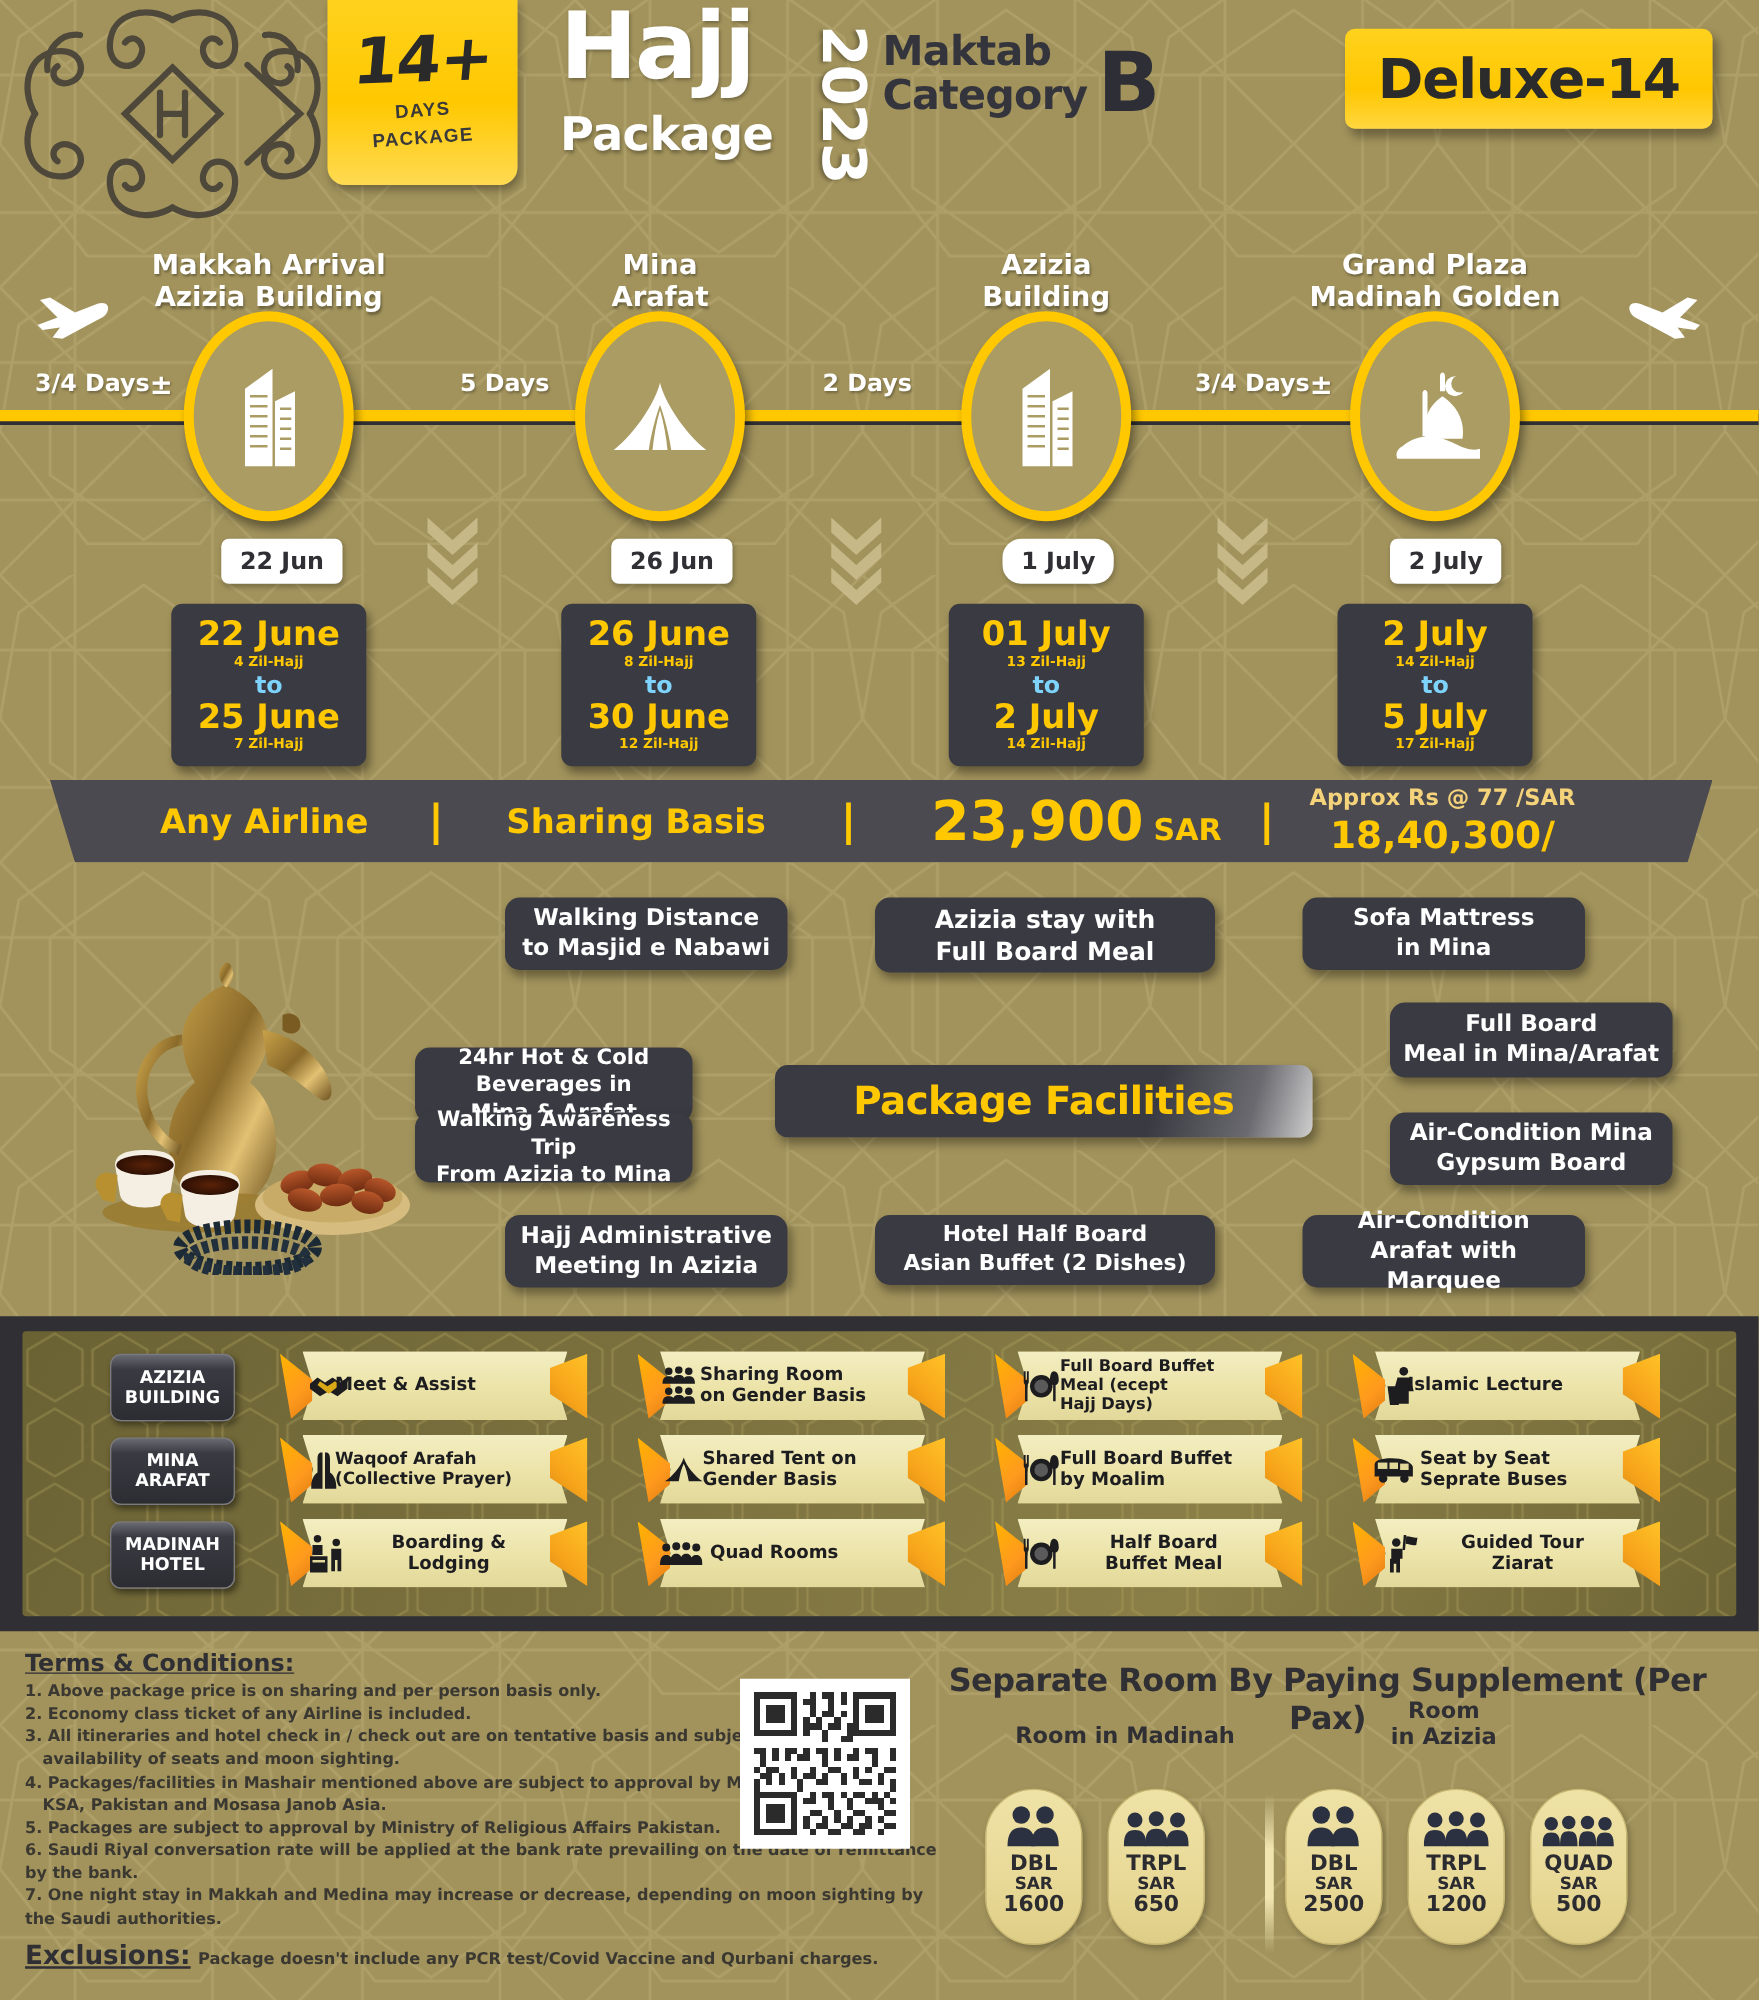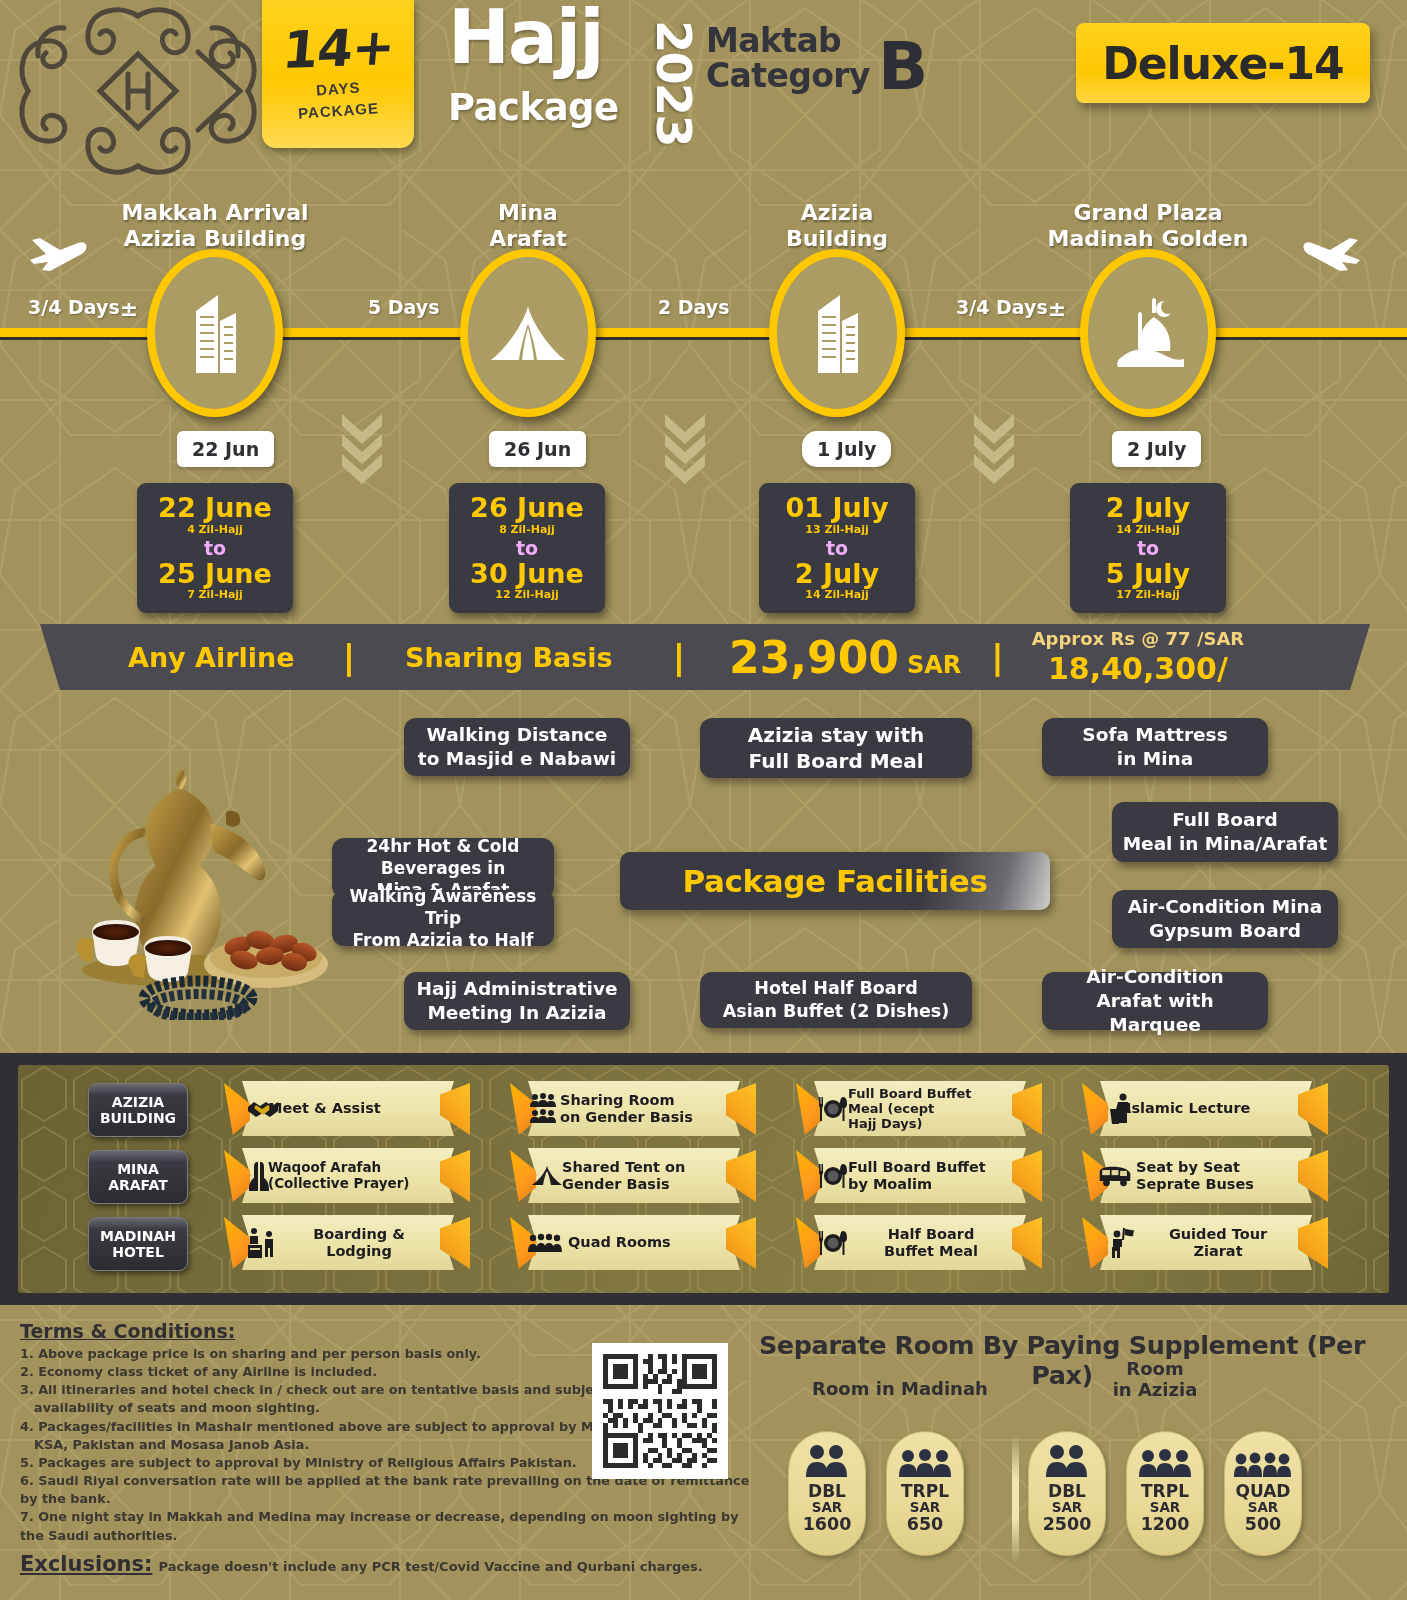--- a/index.html
+++ b/index.html
@@ -101,21 +101,21 @@
     position:absolute; background:#fff; border-radius:6px; padding:7px 15px;
     font-family:"DejaVu Sans",sans-serif; font-size:19px; font-weight:700; color:#2f2f34;
     box-shadow: 1px 2px 4px rgba(0,0,0,.25); white-space:nowrap;
   }
   .date-card {
     position:absolute; width:156px; background:#3a3a42; border-radius:9px;
     box-shadow: 3px 5px 7px rgba(0,0,0,.38); text-align:center; padding: 11px 4px 12px;
   }
   .dc-big { font-family:"DejaVu Sans",sans-serif; font-size:27px; font-weight:700; color:#FFC800; line-height:1.06; }
   .dc-sm { font-family:"DejaVu Sans",sans-serif; font-size:11px; font-weight:700; color:#FFC800; }
-  .dc-to { font-family:"DejaVu Sans",sans-serif; font-size:19px; font-weight:700; color:#f0abfc; margin:1px 0; }
+  .dc-to { font-family:"DejaVu Sans",sans-serif; font-size:19px; font-weight:700; color:#7dd3fc; margin:1px 0; }
 
   
   .price-bar {
     position:absolute; left:40px; top:624px; width:1330px; height:66px; background:#4a4a50;
     clip-path: polygon(0 0, 1330px 0, 1310px 66px, 20px 66px);
     display:flex; align-items:center;
   }
   .pb-item { font-family:"DejaVu Sans",sans-serif; font-weight:700; color:#FFC800; }
   .pb-sep { color:#FFC800; font-size:34px; font-weight:700; font-family:"DejaVu Sans",sans-serif; }
 
@@ -406,21 +406,21 @@
           <path d="M2 42 L22 60 L42 42 L42 54 L22 72 L2 54 Z"></path>
         </g>
     </svg>
   </div>
 
   <div class="price-bar">
     <div class="pb-item" style="font-size:27px; margin-left:88px;">Any Airline</div>
     <div class="pb-sep" style="margin-left:48px;">|</div>
     <div class="pb-item" style="font-size:27px; margin-left:50px;">Sharing Basis</div>
     <div class="pb-sep" style="margin-left:60px;">|</div>
-    <div style="display:flex; align-items:baseline; margin-left:44px;text-align:center;">
+    <div style="display:flex; align-items:baseline; margin-left:60px;text-align:center;">
       <div class="pb-item" style="font-size:44px;">23,900</div>
       <div class="pb-item" style="font-size:24px; margin-left:8px;">SAR</div>
     </div>
     <div class="pb-sep" style="margin-left:30px;">|</div>
     <div style="margin-left:28px; text-align:center;">
       <div class="pb-item" style="font-size:18px; color:#f5d37a;">Approx Rs @ 77 /SAR</div>
       <div class="pb-item" style="font-size:30px; margin-top:2px;">18,40,300/</div>
     </div>
   </div>
 
@@ -490,21 +490,21 @@
     <div class="fac" style="left:1042px; top:718px; width:226px; height:58px; white-space:pre-line;">Sofa Mattress
 in Mina</div>
 
     <div class="fac" style="left:332px; top:838px; width:222px; height:60px; white-space:pre-line; font-size:17px;">24hr Hot &amp; Cold
 Beverages in
 Mina &amp; Arafat</div>
     <div class="fac" style="left:1112px; top:802px; width:226px; height:60px; white-space:pre-line;">Full Board
 Meal in Mina/Arafat</div>
 
     <div class="fac" style="left:332px; top:890px; width:222px; height:56px; white-space:pre-line; font-size:17px;">Walking Awareness Trip
-From Azizia to Half</div>
+From Azizia to Mina</div>
     <div class="fac" style="left:1112px; top:890px; width:226px; height:58px; white-space:pre-line;">Air-Condition Mina
 Gypsum Board</div>
 
     <div class="fac" style="left:404px; top:972px; width:226px; height:58px; white-space:pre-line;">Hajj Administrative
 Meeting In Azizia</div>
     <div class="fac" style="left:700px; top:972px; width:272px; height:56px; white-space:pre-line; font-size:17.5px;">Hotel Half Board
 Asian Buffet (2 Dishes)</div>
     <div class="fac" style="left:1042px; top:972px; width:226px; height:58px; white-space:pre-line;">Air-Condition
 Arafat with Marquee</div>
 

